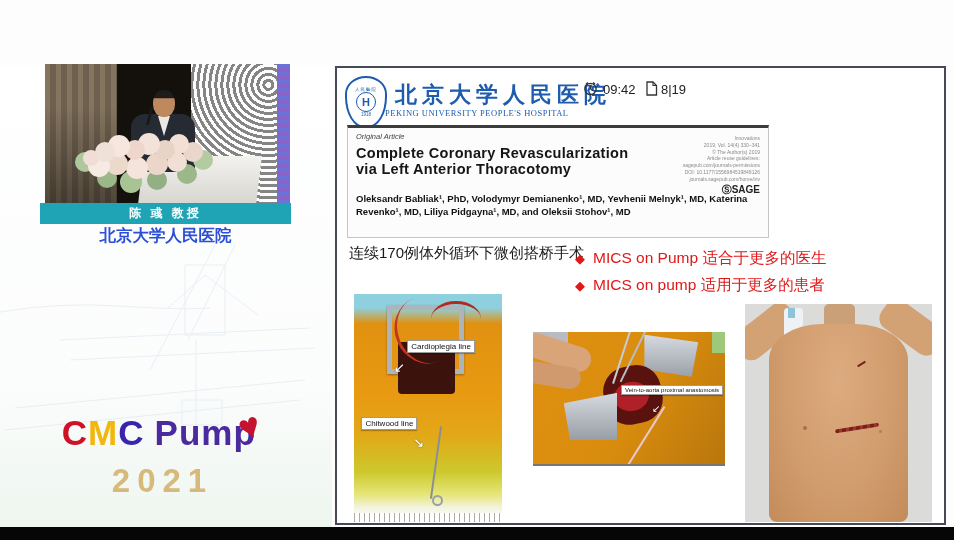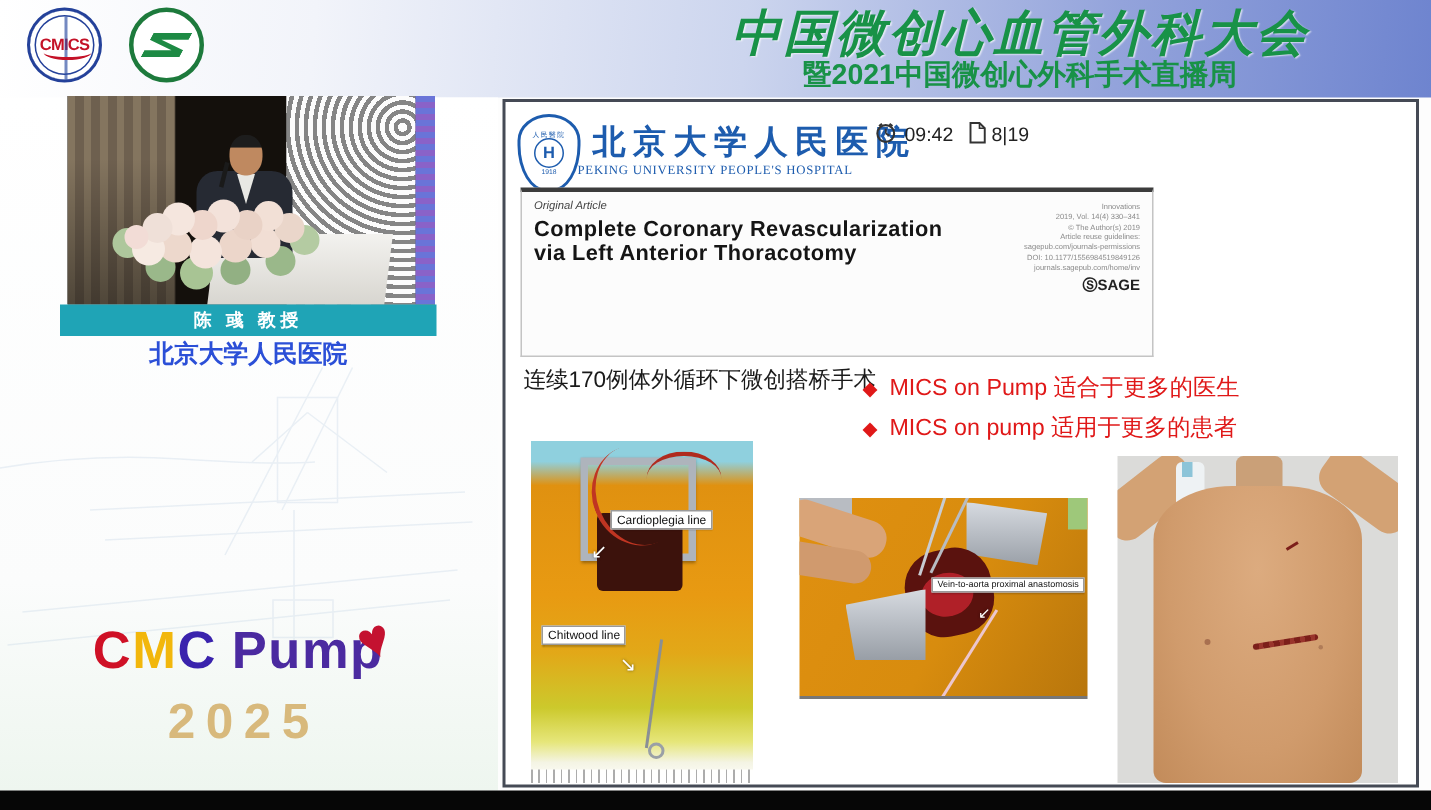--- a/index.html
+++ b/index.html
@@ -173,32 +173,20 @@
     background:repeating-linear-gradient(90deg,#7c1f1a 0 4px,#99352c 4px 7px); border-radius:2px; }
   .f3-mark { position:absolute; left:60%; top:27%; width:9px; height:2px; background:#7c1f1a; transform:rotate(-32deg); }
 
   .bottom-bar { position:absolute; left:0; top:527px; width:954px; height:13px; background:#060606; }
 </style>
 </head>
 <body>
 
 <div id="stage">
 
-  <div class="header-band">
-    <div class="logo-cmics">
-      <span class="dagger"></span>
-      <span class="word">CMICS</span>
-      <span class="swoosh"></span>
-    </div>
-    <div class="logo-green">
-      <span class="glyph"></span>
-    </div>
-    <div class="conf-title">中国微创心血管外科大会</div>
-    <div class="conf-subtitle">暨2021中国微创心外科手术直播周</div>
-  </div>
 
   <div class="left-col">
     <svg class="sketch" width="330" height="230" viewBox="0 0 330 230">
       <g stroke="#bdd0e2" stroke-width="1" fill="none" opacity="0.55">
         <path d="M215,5 L150,130"></path>
           <path d="M235,5 L188,100"></path>
         <path d="M0,72 Q60,62 120,66 T210,68"></path>
         <path d="M60,100 L310,88"></path>
           <path d="M70,120 L315,108"></path>
         <path d="M15,168 L305,140"></path>
@@ -223,21 +211,21 @@
       <div class="v-mic"></div>
       <div class="v-flowers"></div>
     </div>
     <div class="name-banner">陈 彧 教授</div>
     <div class="affiliation">北京大学人民医院</div>
 
     <div class="cmc-block">
       <div class="cmc-line">
         <span class="cmc-c1">C</span><span class="cmc-c2">M</span><span class="cmc-c3">C</span><span class="cmc-week">Pump</span><span class="cmc-heart">♥</span>
       </div>
-      <div class="cmc-year">2025</div>
+      <div class="cmc-year">2021</div>
     </div>
   </div>
 
   <div class="slide">
     <div class="shield">
       <span class="s-top">人民醫院</span>
       <span class="s-circle">H</span>
       <span class="s-year">1918</span>
     </div>
     <div class="hosp-cn">北京大学人民医院</div>
@@ -262,20 +250,21 @@
       <div class="paper-jinfo">
         <div>Innovations</div>
         <div>2019, Vol. 14(4) 330–341</div>
         <div>© The Author(s) 2019</div>
         <div>Article reuse guidelines:</div>
         <div>sagepub.com/journals-permissions</div>
         <div>DOI: 10.1177/1556984519849126</div>
         <div>journals.sagepub.com/home/inv</div>
       </div>
       <div class="paper-sage"><span>Ⓢ</span><span>SAGE</span></div>
+      <div class="paper-authors">Oleksandr Babliak¹, PhD, Volodymyr Demianenko¹, MD, Yevhenii Melnyk¹, MD, Katerina Revenko¹, MD, Liliya Pidgayna¹, MD, and Oleksii Stohov¹, MD</div>
     </div>
 
     <div class="case-caption">连续170例体外循环下微创搭桥手术</div>
 
     <div class="bullet-row b1">
       <span class="dia">◆</span>
       <span class="btxt">MICS on Pump 适合于更多的医生</span>
     </div>
     <div class="bullet-row b2">
       <span class="dia">◆</span>

